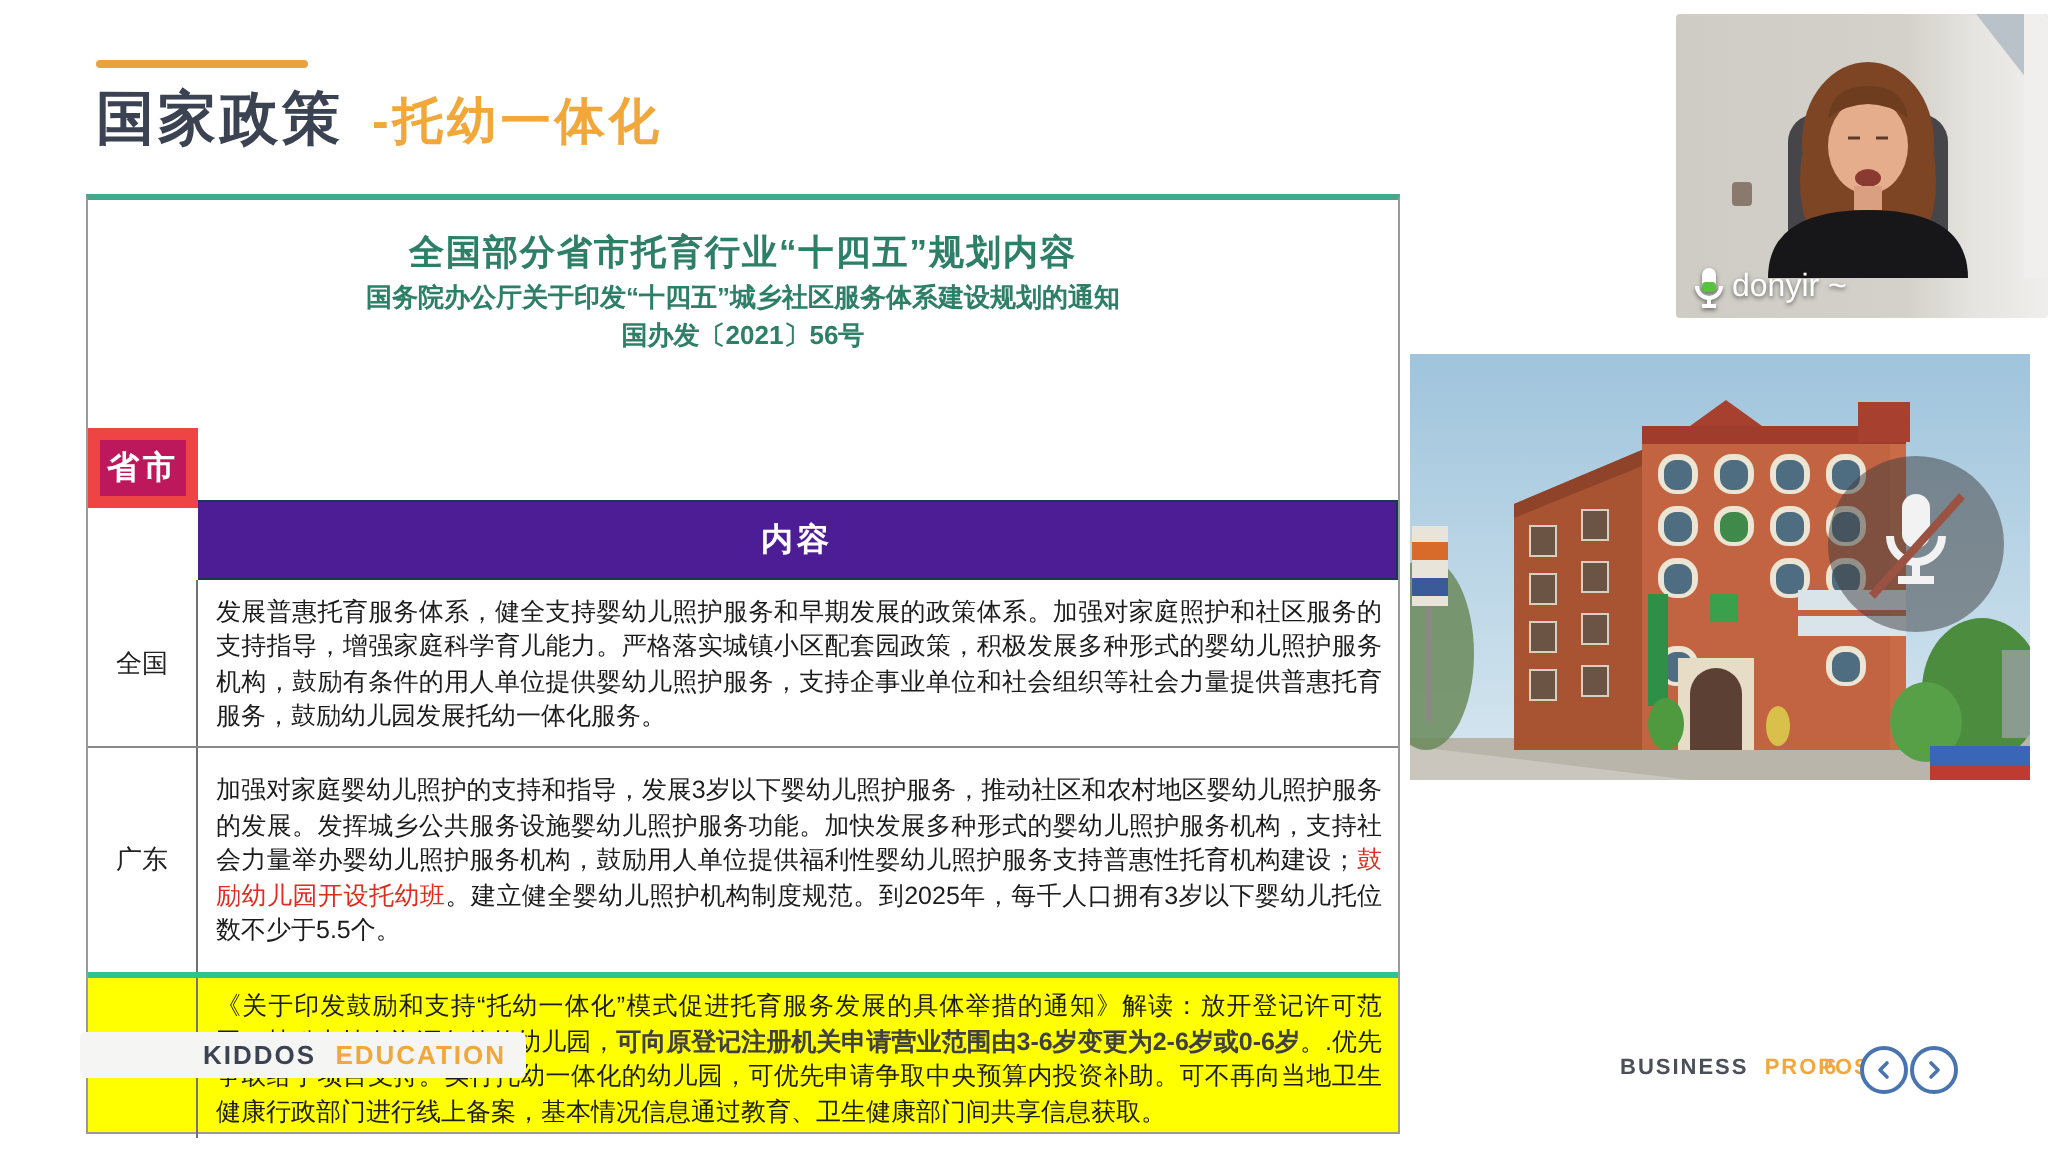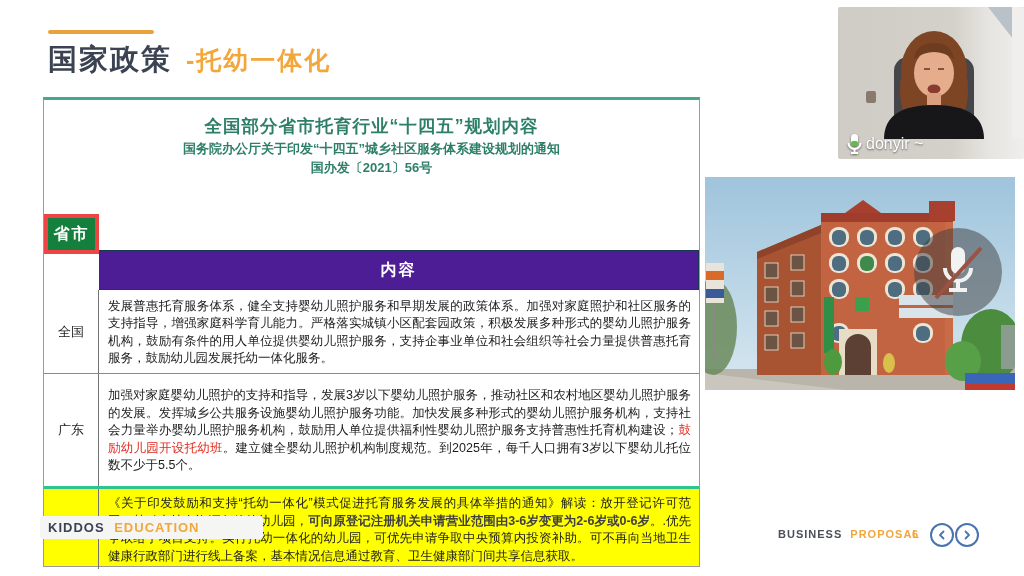--- a/index.html
+++ b/index.html
@@ -19,44 +19,44 @@
   .ptable{
     position:absolute;left:43px;top:97px;width:657px;background:#fff;
     border:1px solid #9a9a9a;border-top:3px solid #44A98C;box-sizing:border-box;
   }
   .thead-block{height:114px;text-align:center;color:#2E7F68;box-sizing:border-box;padding-top:13px;}
   .thead-title{font-size:17.5px;font-weight:bold;letter-spacing:1px;line-height:26px;}
   .thead-sub{font-size:13px;font-weight:bold;line-height:19px;}
   .trow{display:grid;grid-template-columns:55px 1fr;}
   .th-row .cell{display:flex;align-items:center;justify-content:center;height:40px;
     color:#fff;font-size:16px;font-weight:bold;letter-spacing:2px;box-sizing:border-box;}
-  .th-region{background:#15803d;border:4px solid #ef4444;}
+  .th-region{background:#be185d;border:6px solid #ef4444;}
   .th-content{background:#4c1d95;border:1px solid #16394e;border-left:none;margin-top:36px;}
   .cell-region{
     display:flex;align-items:center;justify-content:center;
     font-size:13px;color:#222;border-right:1px solid #737373;box-sizing:border-box;
   }
   .cell-content{
     font-size:12.5px;line-height:17.5px;color:#1c1c1c;box-sizing:border-box;
     padding:6px 8px 4px 9px;display:flex;flex-direction:column;justify-content:center;
     text-align:justify;
   }
   .row-divider{border-top:1px solid #8a8a8a;}
   .row-dalian{background:#FFFF00;border-top:3px solid #2EC48F;}
   .red-inline{color:#E02B1E;}
   .red-bold{color:#404040;font-weight:bold;}
   
   .brand{
     position:absolute;left:40px;top:516px;padding:4px 10px 4px 8px;background:#f5f5f4;
-    border-radius:3px;font-size:13px;font-weight:bold;letter-spacing:1px;width:205px;
+    border-radius:3px;font-size:13px;font-weight:bold;letter-spacing:1px;width:205px;text-align:right;
   }
   .brand .b1{color:#3B4252;}
   .brand .b2{color:#F2A73B;margin-left:5px;}
   .docname{position:absolute;left:778px;top:528px;font-size:11px;font-weight:bold;letter-spacing:1px;}
-  .docname .b1{color:#4A4F5A;}
+  .docname .b1{color:#4A4F5A;margin-left:32px;}
   .docname .b2{color:#F2A73B;margin-left:4px;}
   .pagenum{position:absolute;left:912px;top:528px;font-size:11px;font-weight:bold;color:#F2A73B;}
   .navbtn{
     position:absolute;top:523px;width:20px;height:20px;border:2px solid #4A74B0;border-radius:50%;
     display:flex;align-items:center;justify-content:center;background:#fff;cursor:pointer;box-sizing:content-box;
   }
   .navbtn svg{display:block;}
   .nav-prev{left:930px;}
   .nav-next{left:955px;}
   

